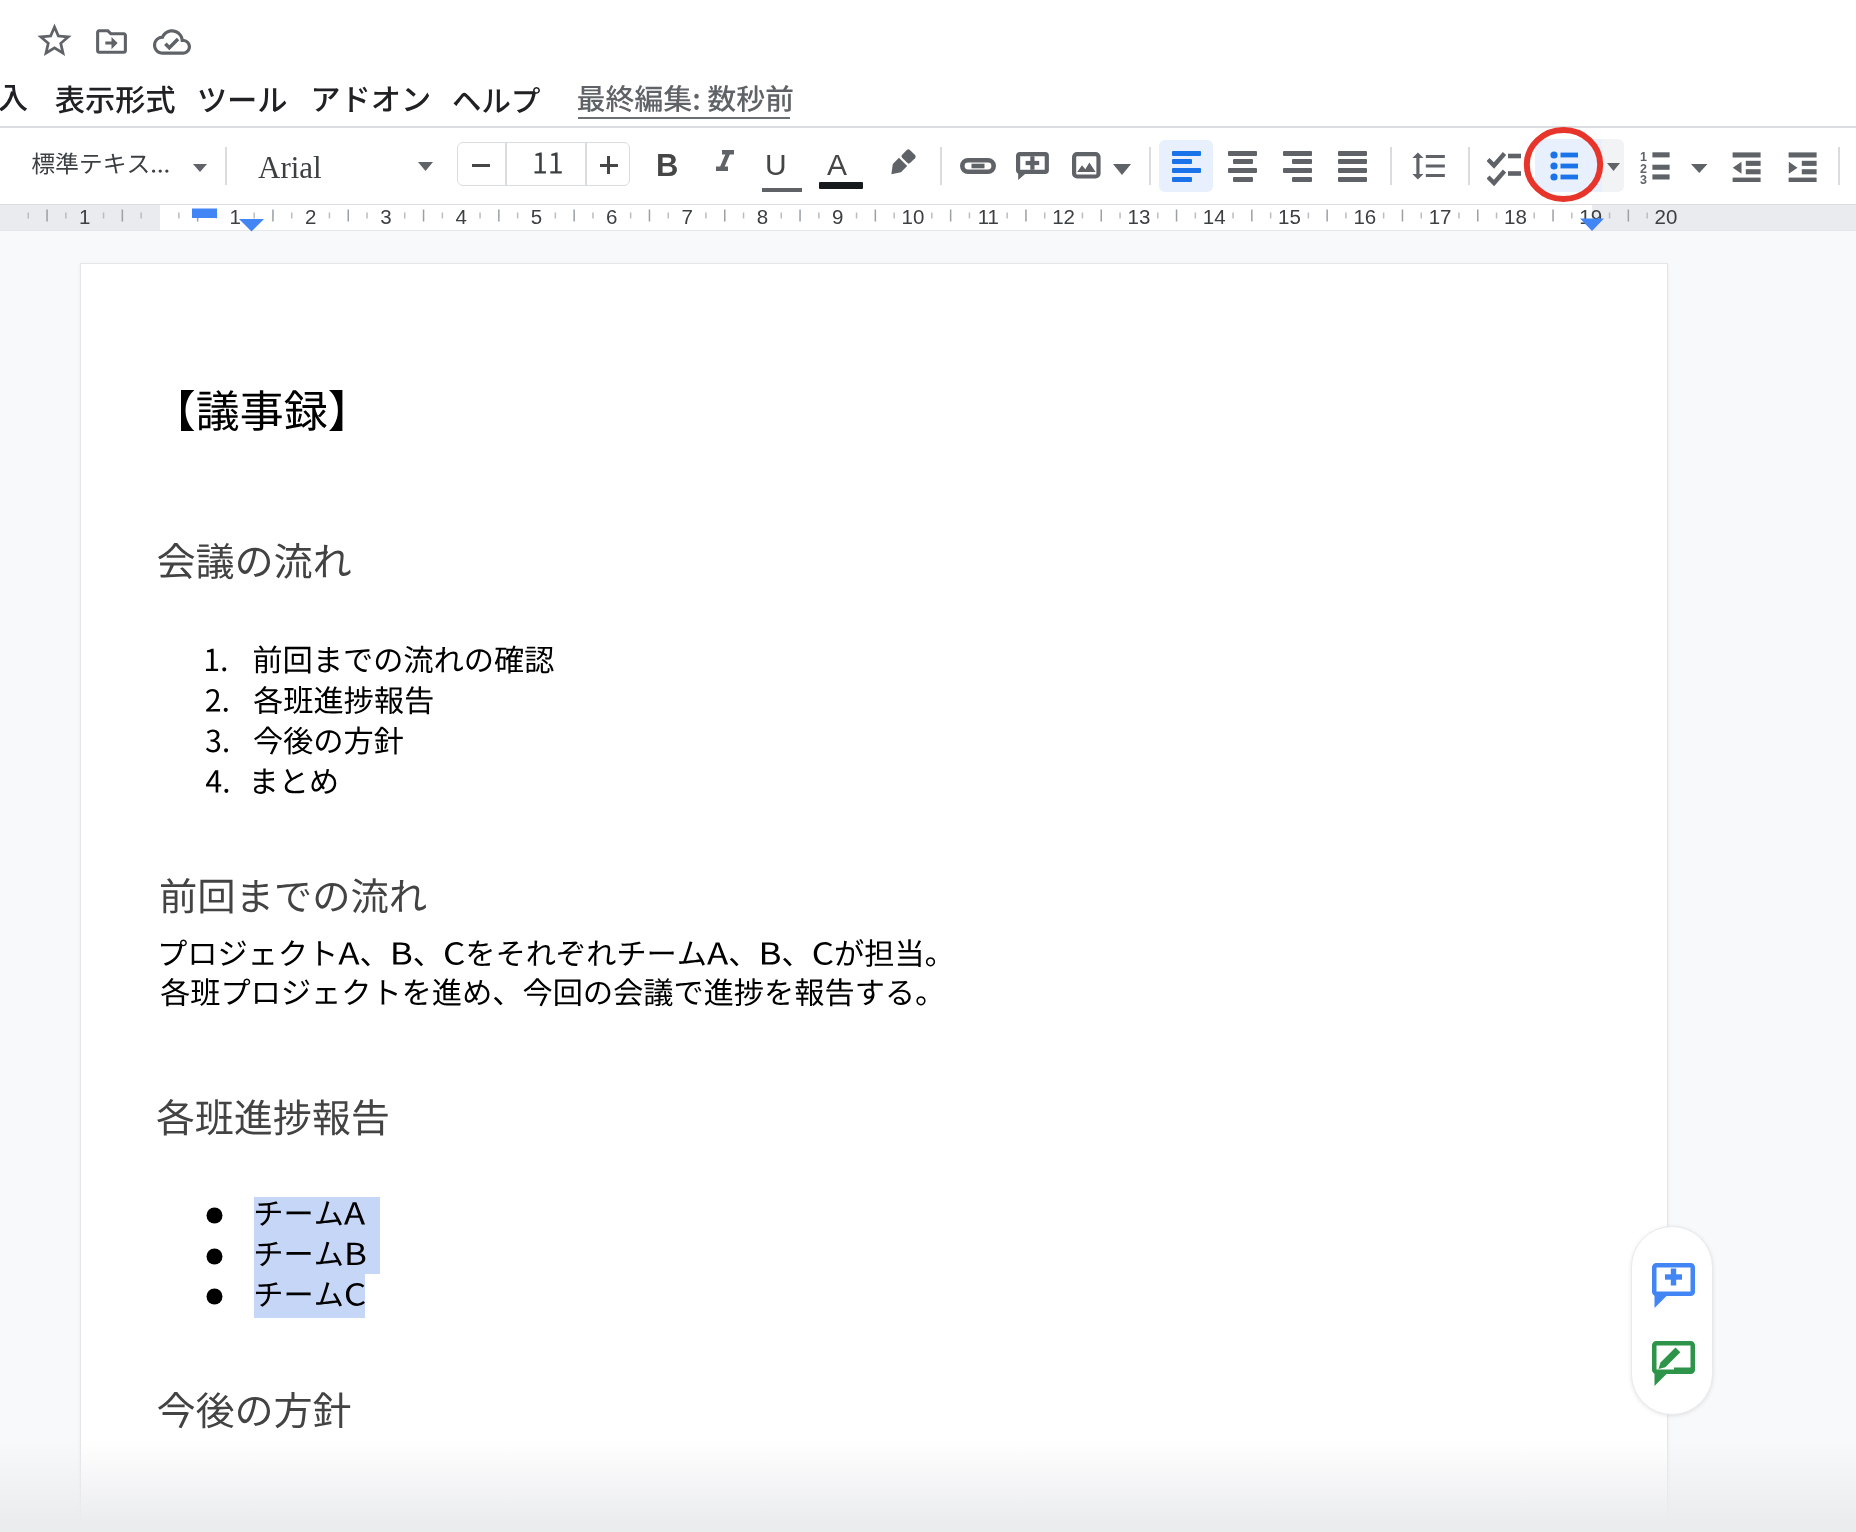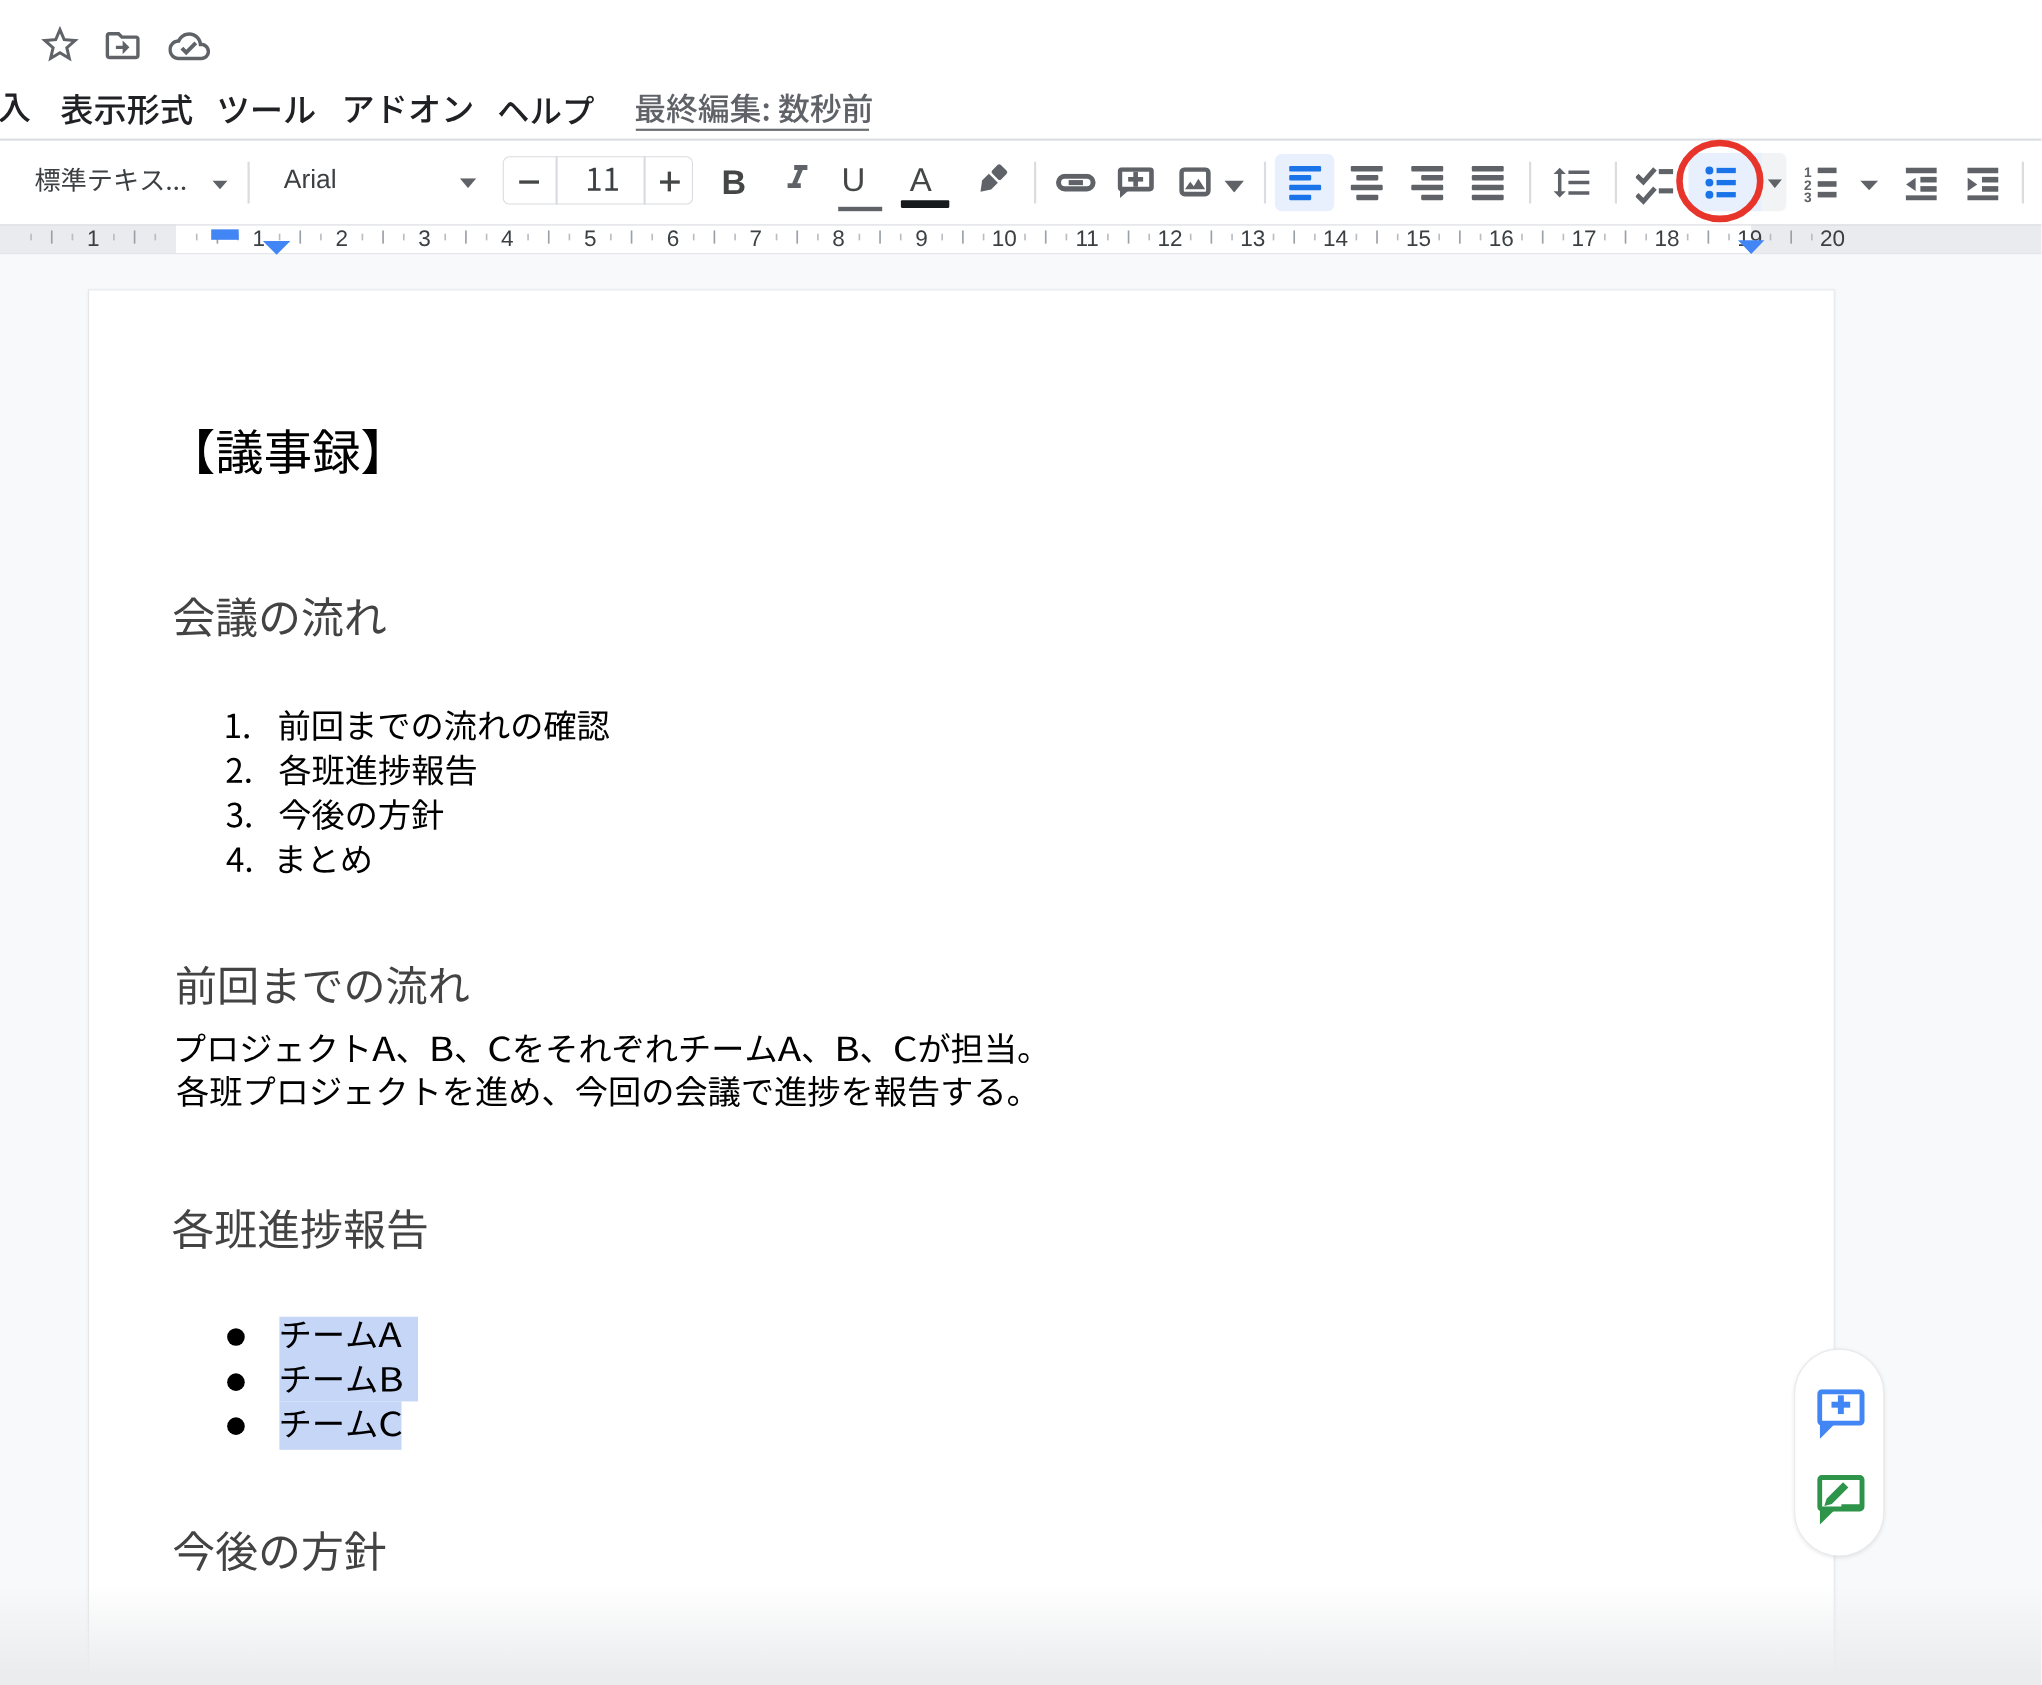--- a/index.html
+++ b/index.html
@@ -23,21 +23,21 @@
     <div style="position:absolute;left:0;top:127.5px;width:1856px;height:76px;background:#fff"></div>
     <svg style="position:absolute;left:193px;top:164px" width="14" height="8">
       <polygon points="0,0 14,0 7.0,8" fill="#5f6368"></polygon>
     </svg>
     <div style="position:absolute;left:225px;top:147px;width:2px;height:38px;background:#dadce0"></div>
     <div style="position:absolute;left:940px;top:147px;width:2px;height:38px;background:#dadce0"></div>
     <div style="position:absolute;left:1149px;top:147px;width:2px;height:38px;background:#dadce0"></div>
     <div style="position:absolute;left:1390px;top:147px;width:2px;height:38px;background:#dadce0"></div>
     <div style="position:absolute;left:1468px;top:147px;width:2px;height:38px;background:#dadce0"></div>
     <div style="position:absolute;left:1838px;top:147px;width:2px;height:38px;background:#dadce0"></div>
-    <div style="position:absolute;left:258px;top:152px;font-family:Liberation Sans, sans-serif;font-size:24px;color:#3c4043;white-space:pre;line-height:1;">Arial</div>
+    <div style="position:absolute;left:258px;top:152px;font-family:Liberation Serif, serif;font-size:31px;color:#3c4043;white-space:pre;line-height:1;">Arial</div>
     <svg style="position:absolute;left:418px;top:162px" width="15" height="9">
       <polygon points="0,0 15,0 7.5,9" fill="#5f6368"></polygon>
     </svg>
     <div style="position:absolute;left:457px;top:142px;width:173px;height:44px;border:1.5px solid #d9dce0;border-radius:6px"></div>
     <div style="position:absolute;left:505px;top:142px;width:1.5px;height:44px;background:#d9dce0"></div>
     <div style="position:absolute;left:585px;top:142px;width:1.5px;height:44px;background:#d9dce0"></div>
     <div style="position:absolute;left:472px;top:163.5px;width:18px;height:3.5px;background:#444746"></div>
     <div style="position:absolute;left:599.5px;top:163.5px;width:18px;height:3.5px;background:#444746"></div>
     <div style="position:absolute;left:606.8px;top:156.2px;width:3.5px;height:18px;background:#444746"></div>
     <div style="position:absolute;left:656px;top:150px;font-family:'Liberation Sans',sans-serif;font-size:31px;color:#444746;white-space:pre;line-height:1;font-weight:bold">B</div>

